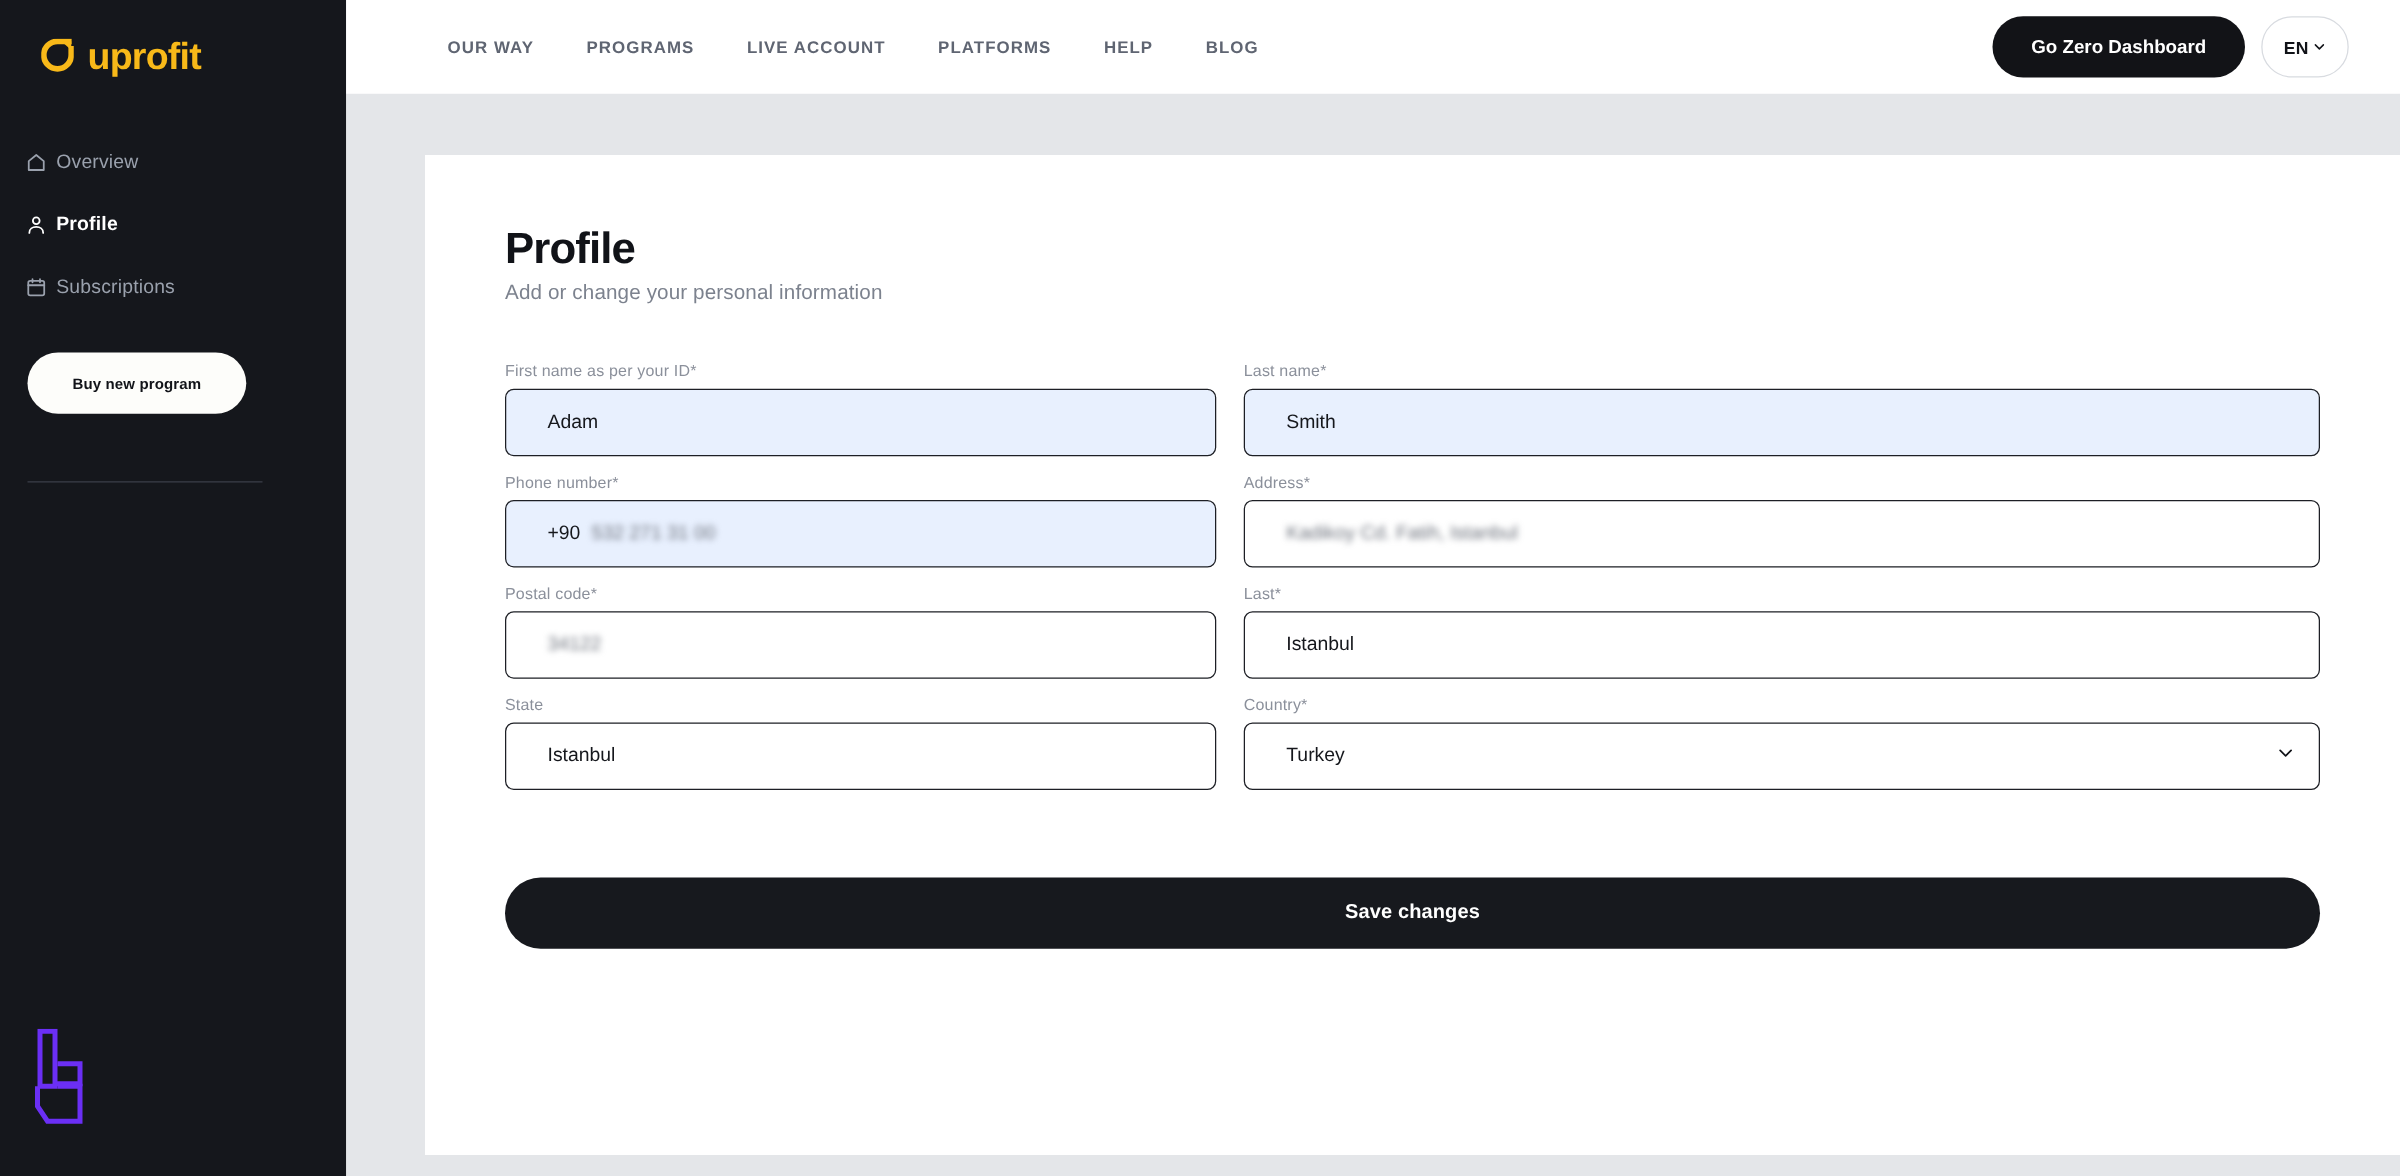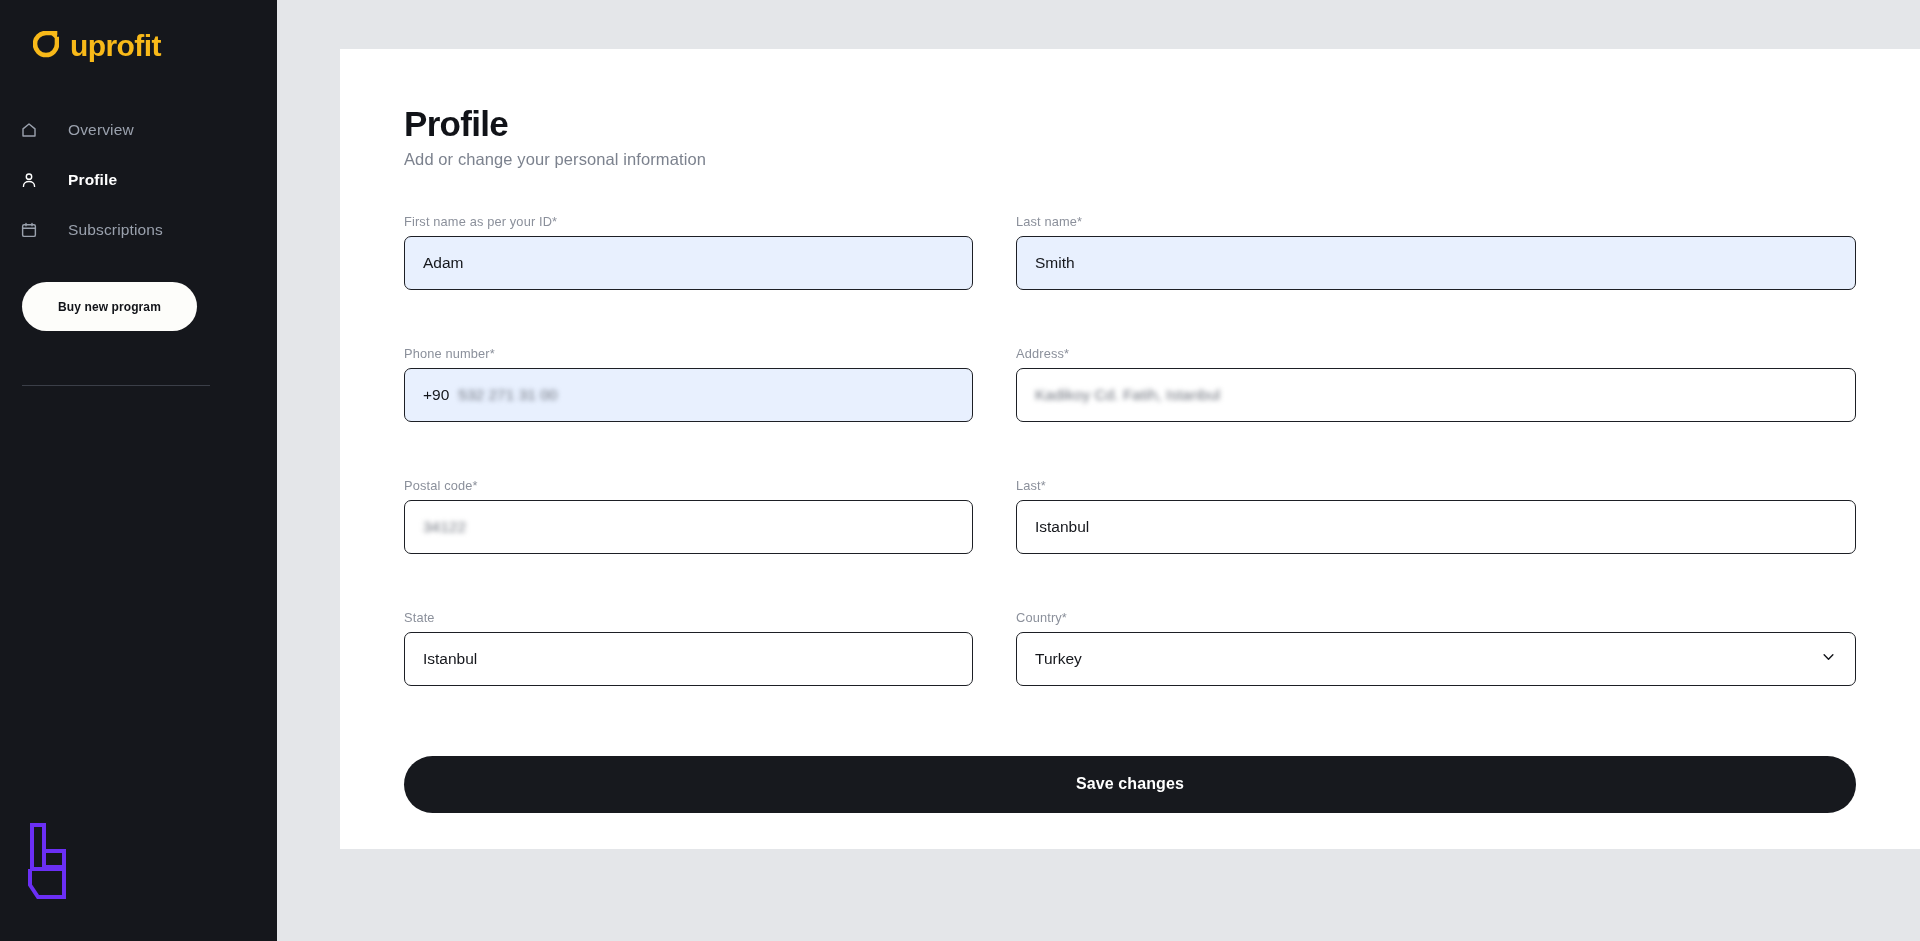--- a/index.html
+++ b/index.html
@@ -23,21 +23,21 @@
     padding: 20px 12px 0 33px; height: 72px;
   }
   .brand-mark { width: 26px; height: 30px; position: relative; display: block; }
   .brand-word {
     color: #f8b919; font-size: 30px; font-weight: bold;
     letter-spacing: -0.6px; line-height: 1;
   }
 
   .nav { margin-top: 33px; display: flex; flex-direction: column; }
   .nav-item {
-    display: flex; align-items: center; gap: 29px;
+    display: flex; align-items: center; gap: 6px;
     height: 50px; padding-left: 19px; cursor: pointer;
   }
   .nav-icon { width: 20px; height: 20px; display: flex; align-items: center; justify-content: center; flex: 0 0 20px;}
   .nav-label { font-size: 15.5px; color: #9aa1ad; letter-spacing: 0.15px; }
   .nav-item.active .nav-label { color: #ffffff; font-weight: bold; }
   .nav-item.active .nav-icon svg { stroke: #ffffff; }
 
   .buy-btn {
     margin: 27px 0 0 22px;
     width: 175px; height: 49px;
@@ -109,34 +109,33 @@
   .page-sub {
     margin-top: 6px; font-size: 16.5px; color: #7c828e; letter-spacing: 0.1px;
   }
 
   .form-grid {
     margin-top: 32px;
     display: grid;
     grid-template-columns: 569px 1fr;
     column-gap: 22px;
     row-gap: 0px;
-    gap: 43px;
   }
   .field { padding-top: 13px; }
   .field-label {
     font-size: 12.8px; color: #8b909b;
     letter-spacing: 0.15px; margin-bottom: 7px; display: block;
   }
   .input {
     width: 100%; height: 54px;
     border: 1px solid #1d1f25; border-radius: 7px;
     background: #ffffff;
     font-size: 15.5px; color: #15171c;
     font-family: "Liberation Sans", sans-serif;
-    padding: 0 18px;
+    padding: 0 33px;
     outline: none;
     display: flex; align-items: center;
   }
   .input.autofill { background: #e8f0fe; }
   .blur-text { filter: blur(2.6px); color: #6e737d; }
   .phone-row { display: flex; align-items: center; gap: 9px; }
 
   .select-wrap { position: relative; }
   .select-wrap .chev {
     position: absolute; right: 20px; top: 50%;
@@ -212,20 +211,42 @@
       <svg width="60" height="82" viewBox="0 0 60 82" fill="none" stroke="#6b2ff5" stroke-width="4">
         <path d="M8 2 V46 H20 V2 Z"></path>
         <path d="M22 28 H40 V44 H20"></path>
         <path d="M22 46 H40 V74 H14 L6 62 V46"></path>
       </svg>
     </span>
   </aside>
 
   <div class="right">
 
+    <header class="topbar">
+      <nav class="topnav">
+        <a>OUR WAY</a>
+        <a>PROGRAMS</a>
+        <a>LIVE ACCOUNT</a>
+        <a>PLATFORMS</a>
+        <a>HELP</a>
+        <a>BLOG</a>
+      </nav>
+
+      <div class="top-right">
+        <button class="go-dash">Go Zero Dashboard</button>
+        <div class="lang-pill">
+          <span>EN</span>
+          <span>
+            <svg width="11" height="11" viewBox="0 0 24 24" fill="none" stroke="#111318" stroke-width="2.6" stroke-linecap="round" stroke-linejoin="round">
+              <path d="M5 8.5 L12 15.5 L19 8.5"></path>
+            </svg>
+          </span>
+        </div>
+      </div>
+    </header>
 
     <div class="content-area">
       <section class="card">
 
         <h1 class="page-title">Profile</h1>
         <p class="page-sub">Add or change your personal information</p>
 
         <div class="form-grid">
 
           <div class="field">

